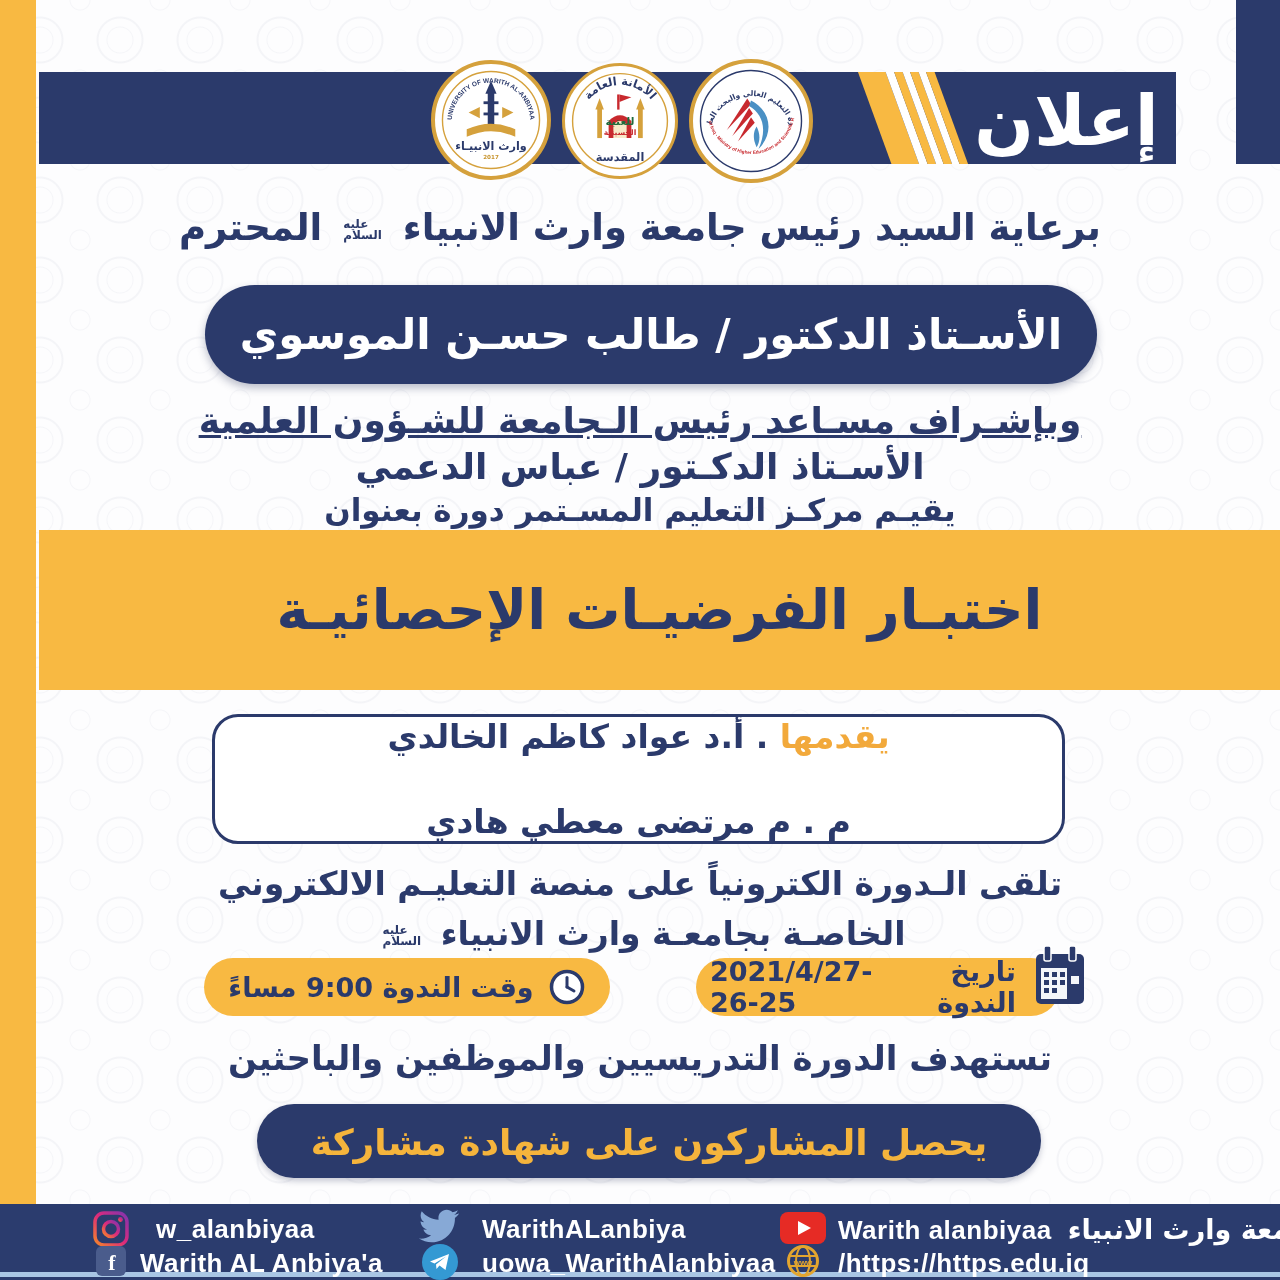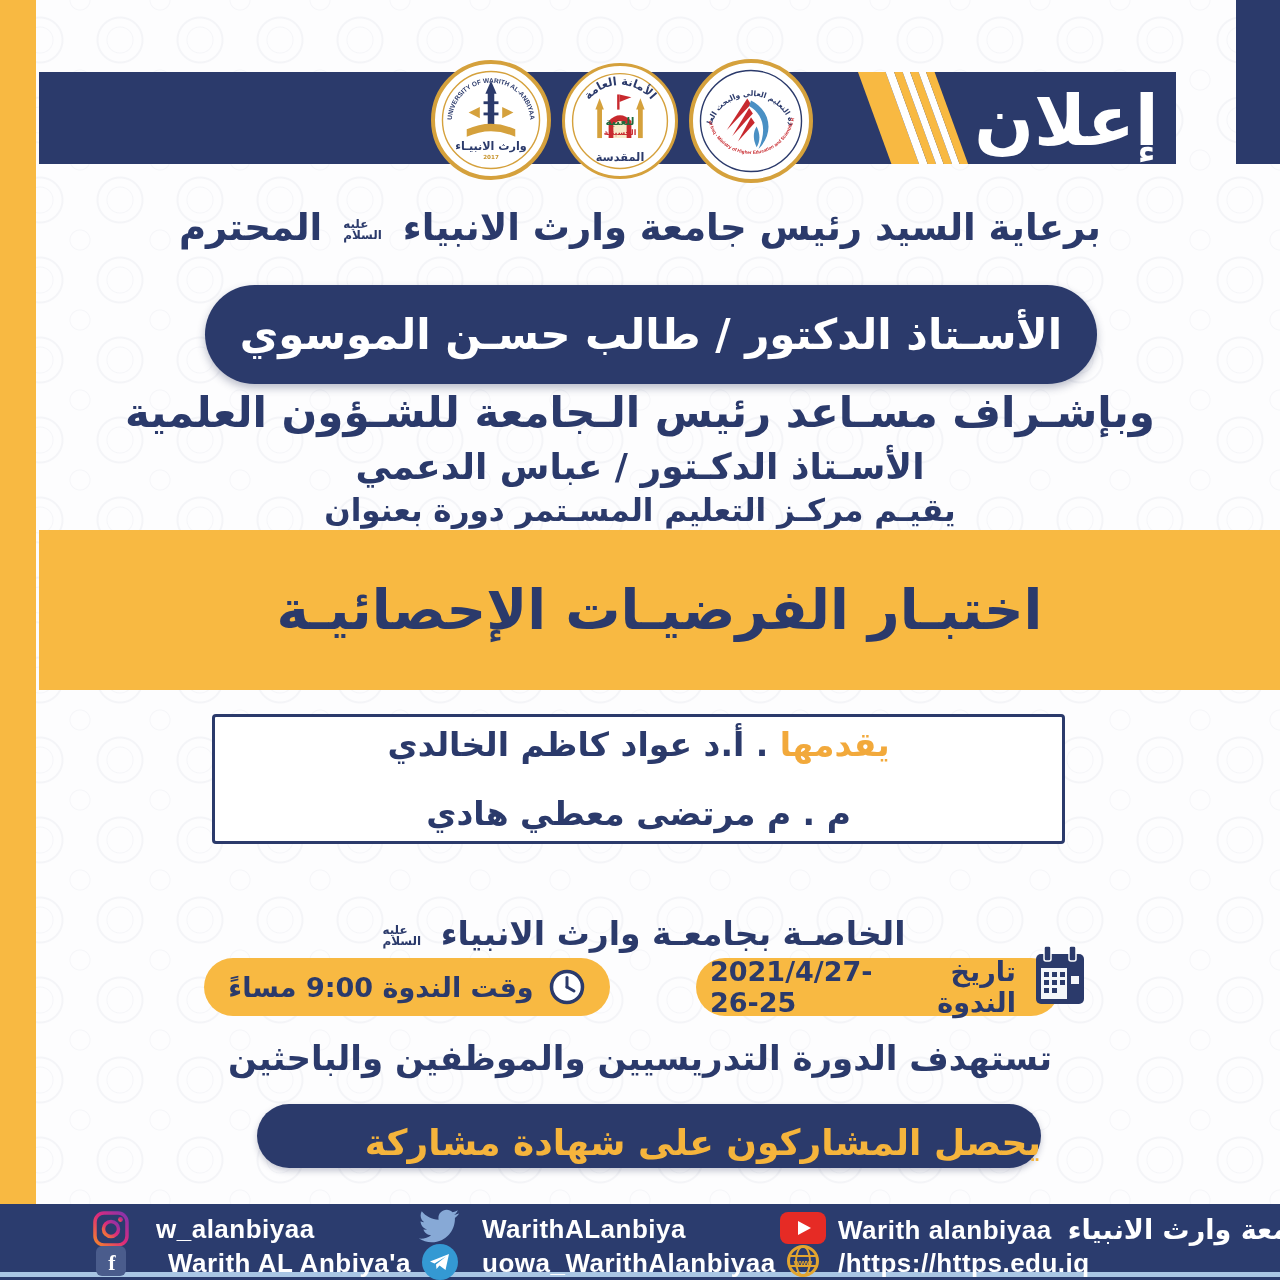--- a/index.html
+++ b/index.html
@@ -29,42 +29,42 @@
   .logo svg{display:block;width:100%;height:100%;}
   .rtl{direction:rtl;}
   .center-txt{left:40px;width:1200px;text-align:center;font-weight:bold;}
   .patronage{top:206px;font-size:37px;}
   .as-mark{display:inline-block;font-size:12px;line-height:11px;font-weight:bold;color:#2B3A6B;
     text-align:left;vertical-align:middle;margin:0 8px;}
   .as-mark span{display:block;}
   .name-pill{left:205px;top:285px;width:892px;height:99px;background:#2B3A6B;border-radius:52px;
     color:#fff;font-size:42px;font-weight:bold;line-height:99px;text-align:center;
     box-shadow:0 4px 8px rgba(30,40,80,0.3);}
-  .sup1{top:388px;font-size:42px;}
+  .sup1{top:400px;font-size:36px;text-decoration:underline;}
   .sup2{top:446px;font-size:36px;}
   .sup3{top:492px;font-size:31px;}
   .title-band{left:39px;top:530px;width:1241px;height:160px;background:#F8B942;}
   .course-title{left:39px;top:530px;width:1241px;height:126px;line-height:160px;text-align:center;
     font-size:55px;font-weight:bold;color:#2B3A6B;}
   .presenter-box{left:212px;top:714px;width:853px;height:130px;background:#fff;
-    border:3px solid #2B3A6B;border-radius:4px;box-sizing:border-box;
-    display:flex;flex-direction:column;justify-content:center;gap:30px;text-align:center;
+    border:3px solid #2B3A6B;border-radius:26px;box-sizing:border-box;
+    display:flex;flex-direction:column;justify-content:space-between;gap:30px;text-align:center;
     font-weight:bold;font-size:33px;color:#2B3A6B;}
   .gold-txt{color:#F2A93B;}
   .plat1{top:864px;font-size:33px;}
   .plat2{top:914px;font-size:33px;}
   .pill{background:#F8B942;border-radius:29px;height:58px;color:#2B3A6B;font-weight:bold;
     font-size:27px;display:flex;align-items:center;justify-content:center;box-sizing:border-box;}
   .time-pill{left:204px;top:958px;width:406px;gap:14px;}
   .date-pill{left:696px;top:958px;width:364px;padding-left:14px;padding-right:44px;}
   .calendar-wrap{left:1032px;top:946px;width:56px;height:62px;}
   .ltr{direction:ltr;unicode-bidi:embed;}
   .audience{top:1038px;font-size:34px;}
-  .cert-pill{left:257px;top:1104px;width:784px;height:64px;background:#2B3A6B;border-radius:39px;
-    color:#F5B43C;font-size:36px;font-weight:bold;line-height:78px;text-align:right;
+  .cert-pill{left:257px;top:1104px;width:784px;height:74px;background:#2B3A6B;border-radius:39px;
+    color:#F5B43C;font-size:36px;font-weight:bold;line-height:78px;text-align:center;
     box-shadow:0 3px 6px rgba(30,40,80,0.25);}
   .footer{left:0;top:1204px;width:1280px;height:76px;background:#2B3C6E;}
   .footer-line{left:0;top:1272px;width:1280px;height:5px;background:#A9C6E4;}
   .f-txt{position:absolute;color:#fff;font-weight:bold;font-size:26px;
     font-family:"Liberation Sans", sans-serif;letter-spacing:0.5px;white-space:nowrap;}
   .f-ico{position:absolute;}
   .yt-row{display:flex;gap:16px;align-items:baseline;}
 </style>
 </head>
 <body>
@@ -174,20 +174,21 @@
   <div class="abs course-title rtl">اختبـار الفرضيـات الإحصائيـة</div>
 
   <div class="abs presenter-box rtl">
     <div>
       <span class="gold-txt">يقدمها</span>
       <span>. أ.د عواد كاظم الخالدي</span>
     </div>
     <div>م . م مرتضى معطي هادي</div>
   </div>
 
+  <div class="abs center-txt rtl navy plat1">تلقى الـدورة الكترونياً على منصة التعليـم الالكتروني</div>
   <div class="abs center-txt rtl navy plat2">
     <span>الخاصـة بجامعـة وارث الانبياء</span>
     <span class="as-mark">
       <span>عليه</span>
       <span>السلام</span>
     </span>
   </div>
 
   <div class="abs pill rtl time-pill">
     <svg width="38" height="38" viewBox="0 0 38 38">
@@ -248,21 +249,21 @@
     </svg>
   </div>
   <div class="f-txt" style="left:156px;top:1214px;">w_alanbiyaa</div>
 
   <div class="f-ico" style="left:96px;top:1246px;">
     <svg width="30" height="30" viewBox="0 0 30 30">
       <rect x="0" y="0" width="30" height="30" rx="6" fill="#4A5C8C"></rect>
       <text x="16" y="24" font-size="22" font-weight="bold" fill="#fff" text-anchor="middle" font-family="Liberation Serif, serif">f</text>
     </svg>
   </div>
-  <div class="f-txt" style="left:168px;top:1248px;">Warith AL Anbiya'a</div>
+  <div class="f-txt" style="left:140px;top:1248px;">Warith AL Anbiya'a</div>
 
   <div class="f-ico" style="left:416px;top:1206px;">
     <svg width="46" height="40" viewBox="0 0 24 24">
       <path fill="#87A9D6" d="M23.954 4.569c-.885.389-1.83.654-2.825.775 1.014-.611 1.794-1.574 2.163-2.723-.951.555-2.005.959-3.127 1.184-.896-.959-2.173-1.559-3.591-1.559-2.717 0-4.92 2.203-4.92 4.917 0 .39.045.765.127 1.124C7.691 8.094 4.066 6.13 1.64 3.161c-.427.722-.666 1.561-.666 2.475 0 1.71.87 3.213 2.188 4.096-.807-.026-1.566-.248-2.228-.616v.061c0 2.385 1.693 4.374 3.946 4.827-.413.111-.849.171-1.296.171-.314 0-.615-.03-.916-.086.631 1.953 2.445 3.377 4.604 3.417-1.68 1.319-3.809 2.105-6.102 2.105-.39 0-.779-.023-1.17-.067 2.189 1.394 4.768 2.209 7.557 2.209 9.054 0 13.999-7.496 13.999-13.986 0-.209 0-.42-.015-.63.961-.689 1.8-1.56 2.46-2.548z"></path>
     </svg>
   </div>
   <div class="f-txt" style="left:482px;top:1214px;">WarithALanbiya</div>
 
   <div class="f-ico" style="left:422px;top:1244px;">
     <svg width="36" height="36" viewBox="0 0 36 36">

